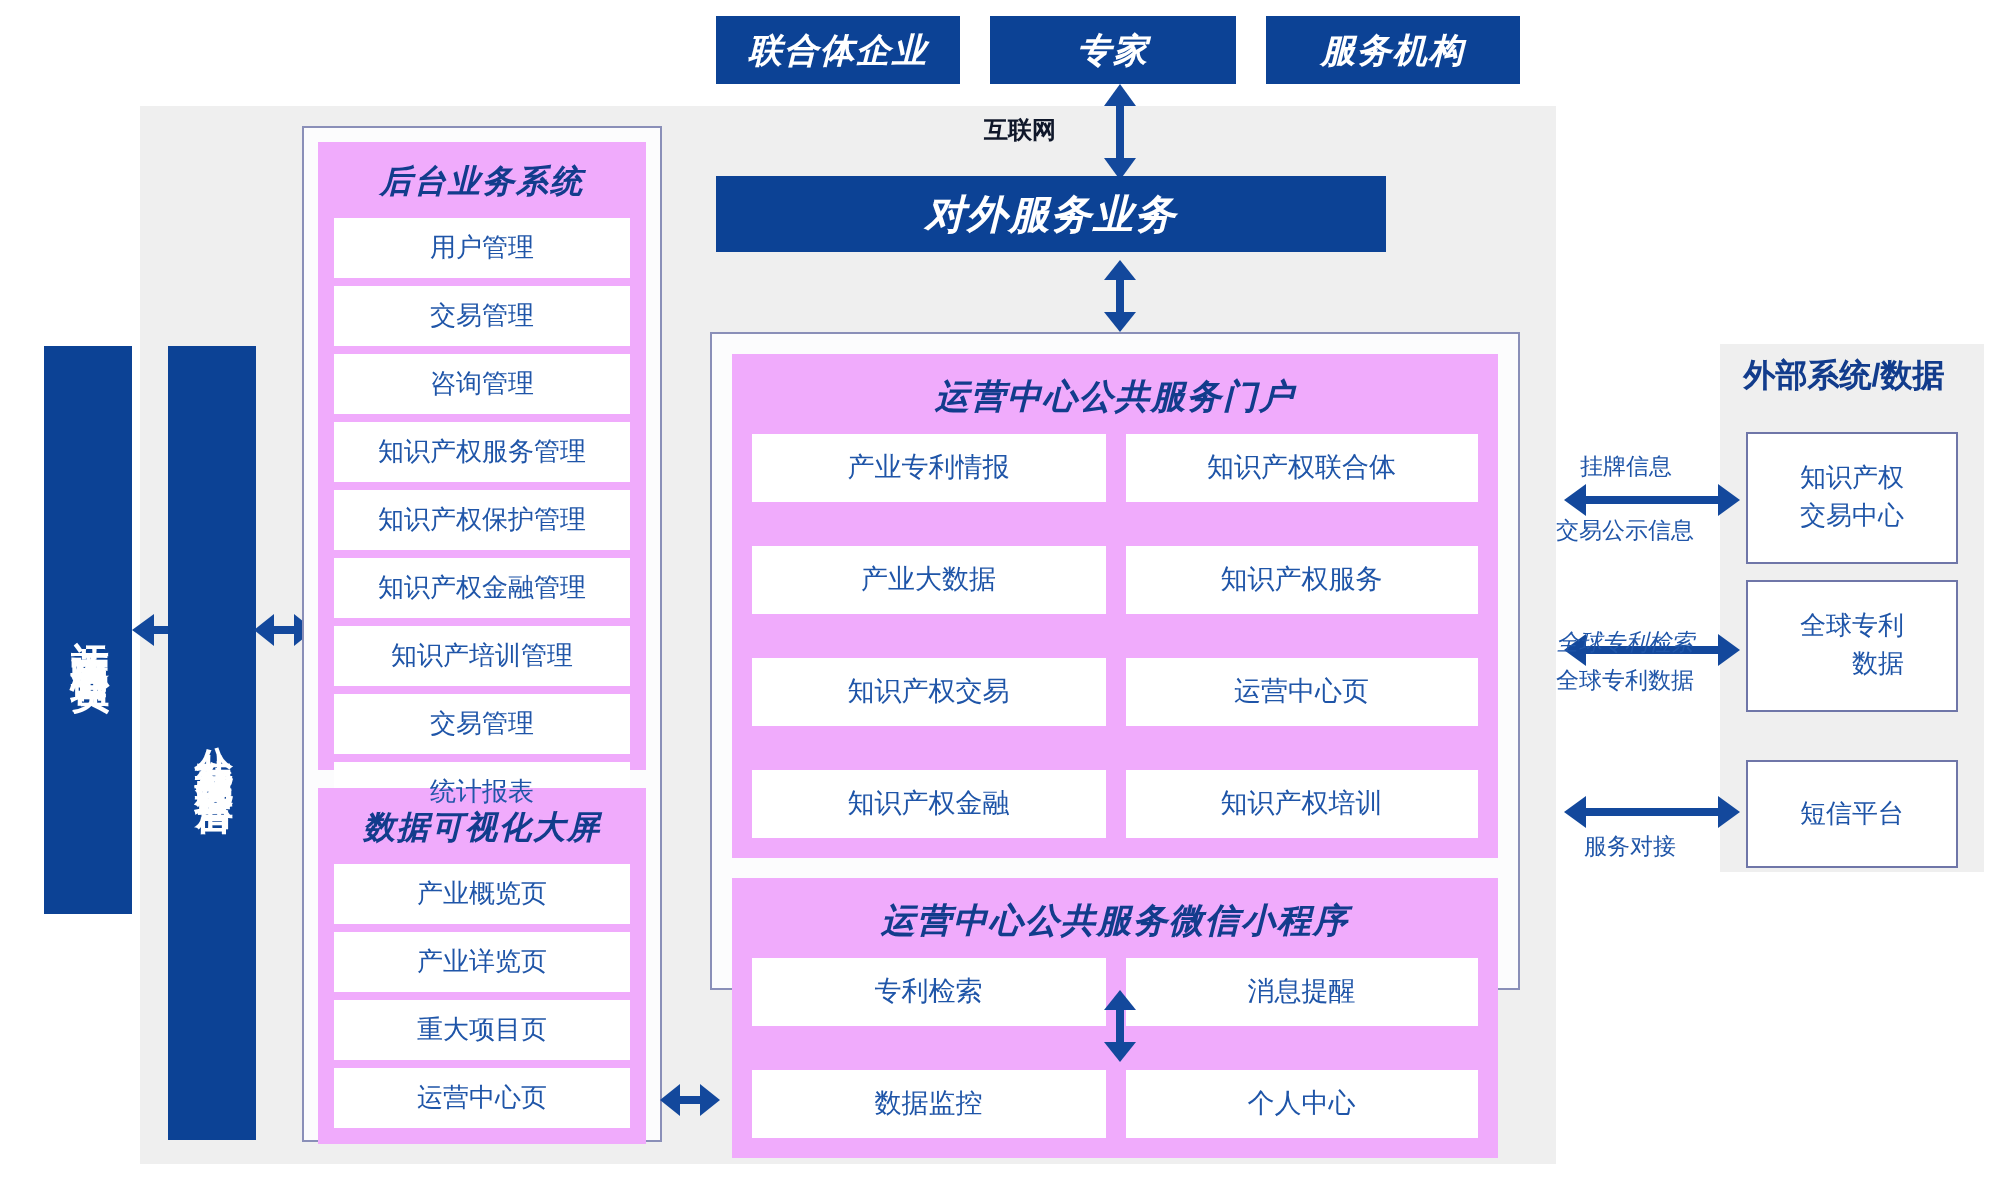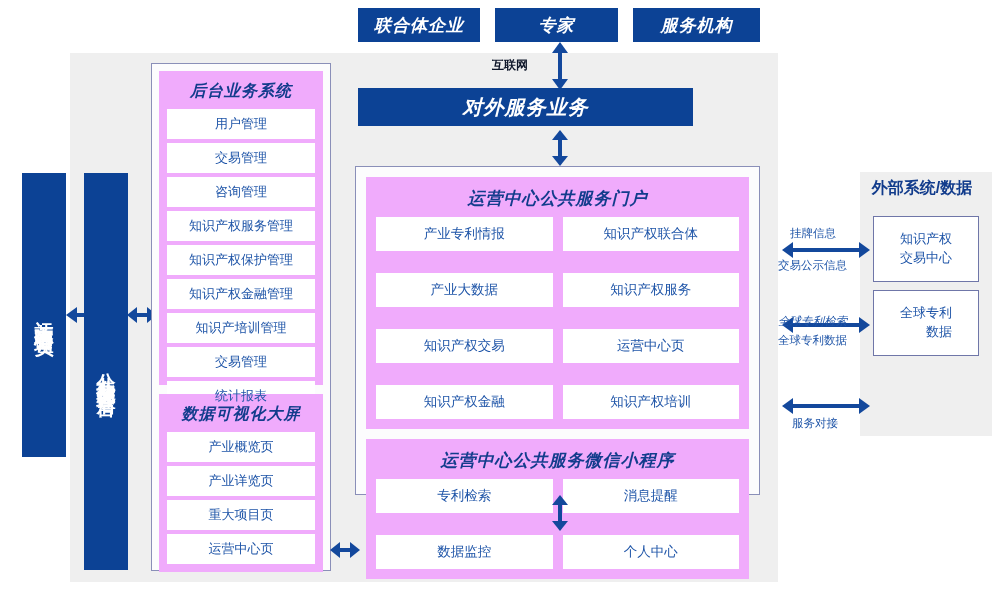--- a/index.html
+++ b/index.html
@@ -214,20 +214,23 @@
     </span>
   </div>
 
   <div class="abs extbox" style="left:873px;top:290px;width:106px;height:66px;">
     <span>
       <span>全球专利</span><br>
       <span>数据</span>
     </span>
   </div>
 
+  <div class="abs extbox" style="left:873px;top:380px;width:106px;height:54px;">
+    <span>短信平台</span>
+  </div>
 
   <svg class="arrow" style="left:782px;top:240px;" width="88" height="20" viewBox="0 0 88 20">
     <polygon points="0,10 11,18 11,2" fill="#13489c"></polygon>
     <polygon points="88,10 77,18 77,2" fill="#13489c"></polygon>
     <rect x="10" y="8" width="68" height="4" fill="#13489c"></rect>
   </svg>
   <div class="alabel" style="left:790px;top:226px;">挂牌信息</div>
   <div class="alabel" style="left:778px;top:258px;">交易公示信息</div>
 
   <svg class="arrow" style="left:782px;top:315px;" width="88" height="20" viewBox="0 0 88 20">

